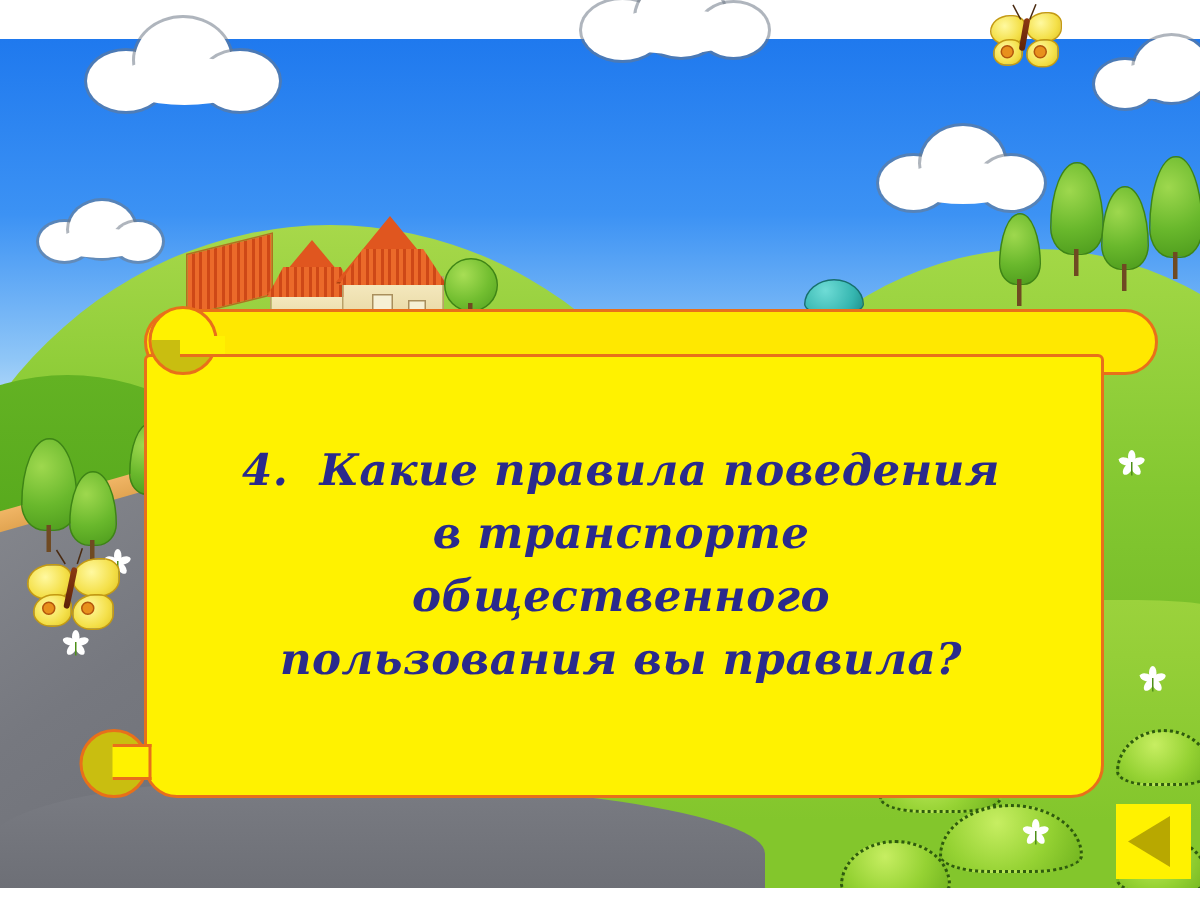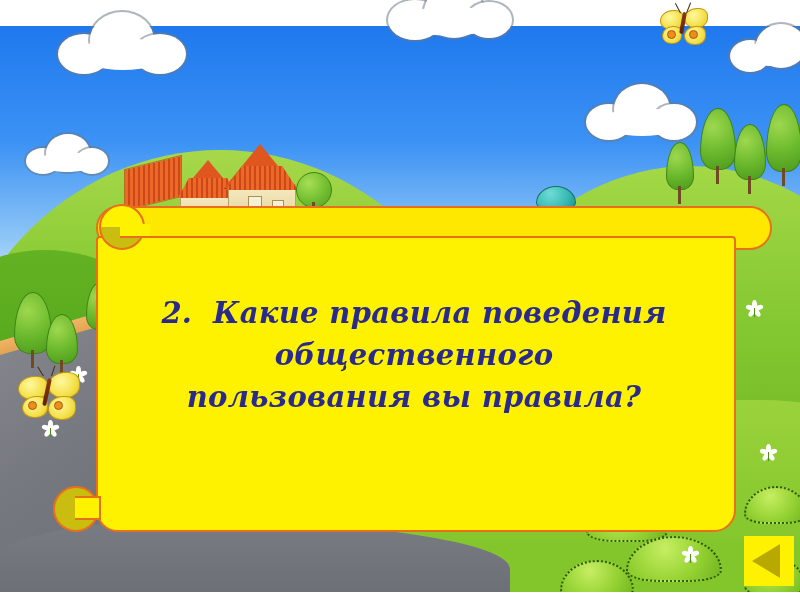--- a/index.html
+++ b/index.html
@@ -488,21 +488,22 @@
 
   <div class="banner-top"></div>
   <div class="panel-main"></div>
 
   <div class="curl curl-top"></div>
   <div class="curl-top-cut"></div>
   <div class="curl curl-bottom"></div>
   <div class="curl-bottom-cut"></div>
 
   <div class="qwrap">
-    <div class="qline first">2.  Какие правила поведения</div>
+    <div class="qline first">4.  Какие правила поведения</div>
+    <div class="qline">в транспорте</div>
     <div class="qline">общественного</div>
     <div class="qline">пользования вы правила?</div>
   </div>
 
   <div class="navbtn">
     <div class="tri"></div>
   </div>
 
 </div>
 

